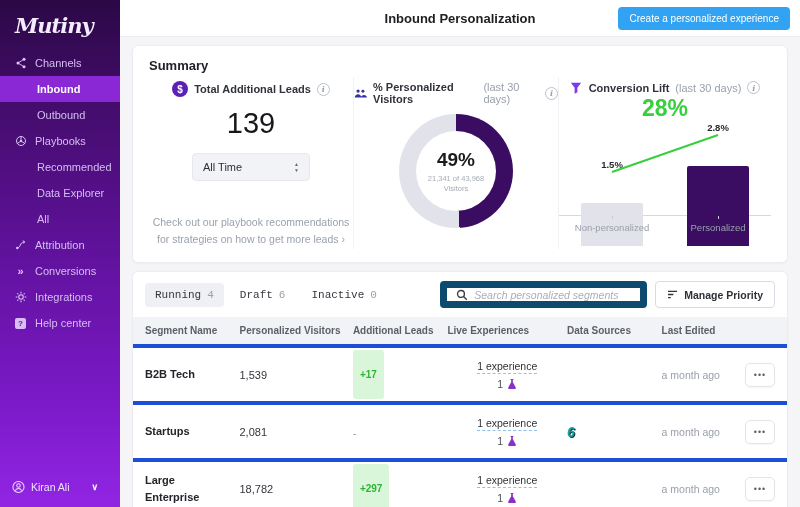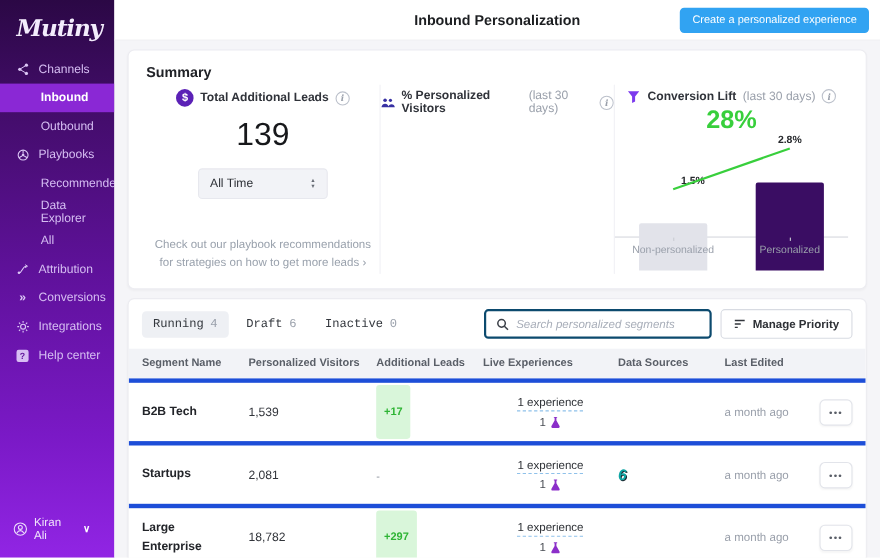--- a/index.html
+++ b/index.html
@@ -1,21 +1,21 @@
 <!DOCTYPE html>
 <html><head>
 <meta charset="utf-8">
 <style>
   *{box-sizing:border-box;margin:0;padding:0}
   html,body{width:800px;height:507px;overflow:hidden}
   body{font-family:"Liberation Sans",sans-serif;background:#fff}
   .app{display:flex;width:800px;height:507px}
 
   
-  .sidebar{width:104px;flex:none;color:#cfb2ef;display:flex;flex-direction:column;
+  .sidebar{width:120px;flex:none;color:#cfb2ef;display:flex;flex-direction:column;
     background:linear-gradient(180deg,#2b0845 0%,#450d6e 22%,#5e1199 48%,#7a19c6 78%,#9125e4 100%)}
   .logo{padding:13px 0 12px 15px;font-family:"DejaVu Serif",serif;font-style:italic;font-weight:bold;
     font-size:21px;color:#f3ecfc;letter-spacing:-1px}
   .nav{flex:1}
   .nav-item{display:flex;align-items:center;gap:8px;height:26px;padding-left:14px;font-size:11px;cursor:pointer;color:#d5bdf2}
   .nav-item.sub{padding-left:37px}
   .nav-item.active{background:#8a28d5;color:#fff;font-weight:bold}
   .nicon{width:13px;height:13px;display:inline-flex;align-items:center;justify-content:center;color:#dcc7f6;flex:none;font-size:11px;font-weight:bold}
   .help-badge{width:11px;height:11px;border-radius:2px;background:rgba(235,220,255,.85);color:#5e1199;
     font-size:8px;font-weight:bold;display:flex;align-items:center;justify-content:center}
@@ -65,21 +65,21 @@
   .line-overlay{position:absolute;left:0;top:0;width:212px;height:92px;pointer-events:none}
 
   
   .table-card{overflow:hidden}
   .controls{display:flex;align-items:center;padding:9px 12px;gap:8px}
   .tabs{display:flex;align-items:center;gap:6px}
   .tab{display:flex;gap:6px;align-items:center;border:none;background:transparent;font-size:11px;color:#33373d;
     padding:6px 10px;border-radius:4px;font-family:Liberation Mono, monospace;cursor:pointer}
   .tab.active{background:#eef0f4}
   .tab .cnt{color:#9aa0ab}
-  .search{margin-left:auto;display:flex;align-items:center;gap:6px;border:2px solid #0c4a6e;border-radius:4px;
+  .search{margin-left:auto;display:flex;align-items:center;gap:6px;border:7px solid #0c4a6e;border-radius:4px;
     padding:0 9px;height:27px;width:207px;background:#fff}
   .search input{border:none;outline:none;font-size:10.5px;color:#444;width:100%;font-family:inherit;background:transparent}
   .search input::placeholder{color:#a8aeb9;font-style:italic}
   .manage-btn{display:flex;align-items:center;gap:6px;border:1px solid #d8dbe2;background:#fff;border-radius:4px;
     height:27px;padding:0 11px;font-size:10.5px;font-weight:bold;color:#2e3136;font-family:inherit;cursor:pointer}
 
   .thead{display:flex;align-items:center;background:#f2f3f7;padding:0 12px;height:27px;font-size:10px;font-weight:bold;color:#5a5f68}
   .col-name{width:15%}.col-vis{width:18%}.col-leads{width:15%}.col-exp{width:19%}.col-src{width:15%}
   .col-edit{width:13%}.col-kebab{width:5%;display:flex;justify-content:flex-end}
   .trow{display:flex;align-items:center;padding:0 12px;border-top:4px solid #1d4ed8;height:57px;background:#fff;cursor:pointer}
@@ -225,39 +225,45 @@
                 <svg width="14" height="11" viewBox="0 0 16 12" fill="currentColor">
                     <circle cx="5" cy="3" r="2"></circle>
                     <circle cx="11" cy="3.2" r="1.8"></circle>
                     <path d="M1 11c0-2.3 1.8-4.1 4-4.1S9 8.7 9 11zM8.6 11c.3-1.9 1.8-3.3 3.7-3.3 1.9 0 3.4 1.4 3.7 3.3z"></path>
                   </svg>
               </span>
               <span>% Personalized Visitors</span>
               <span class="period">(last 30 days)</span>
               <span class="info">i</span>
             </div>
+            <div class="donut" style="background: conic-gradient(rgb(58, 13, 99) 0deg, rgb(58, 13, 99) 49%, rgb(226, 227, 234) 49%, rgb(226, 227, 234) 100%);">
+              <div class="donut-hole">
+                <div class="donut-pct">49%</div>
+                <div class="donut-sub">21,341 of 43,968 Visitors</div>
+              </div>
+            </div>
           </div>
 
           <div class="metric">
             <div class="mhead">
               <span class="nicon" style="color:#7c3aed">
                 <svg width="12" height="12" viewBox="0 0 14 14" fill="currentColor">
                     <path d="M1 1h12L8.6 6.8V12l-3.2 1.6V6.8z"></path>
                   </svg>
               </span>
               <span>Conversion Lift</span>
               <span class="period">(last 30 days)</span>
               <span class="info">i</span>
             </div>
             <div class="lift-pct" style="color: rgb(56, 207, 60);">28%</div>
             <div class="bars">
               <div class="bar-area"></div>
               <div class="bar gray" id="bar0" style="height: 43px; left: 22px; background: rgb(226, 227, 234);"></div>
               <div class="bar purple" id="bar1" style="height: 80px; left: 128px; background: rgb(58, 13, 99);"></div>
-              <div class="bar-label" id="blabel0" style="left: 40px; top: 35px;">1.5%</div>
+              <div class="bar-label" id="blabel0" style="left: 22px; top: 35px;">1.5%</div>
               <div class="bar-label" id="blabel1" style="left: 128px; top: -2px;">2.8%</div>
               <svg class="line-overlay" id="liftline">
                 <line x1="53" y1="48" x2="159" y2="11" stroke="#38cf3c" stroke-width="2"></line>
               </svg>
               <div class="tick" style="left:53px"></div>
               <div class="tick" style="left:159px"></div>
               <div class="x-label" style="left:10px">Non-personalized</div>
               <div class="x-label" style="left:116px">Personalized</div>
             </div>
           </div>

